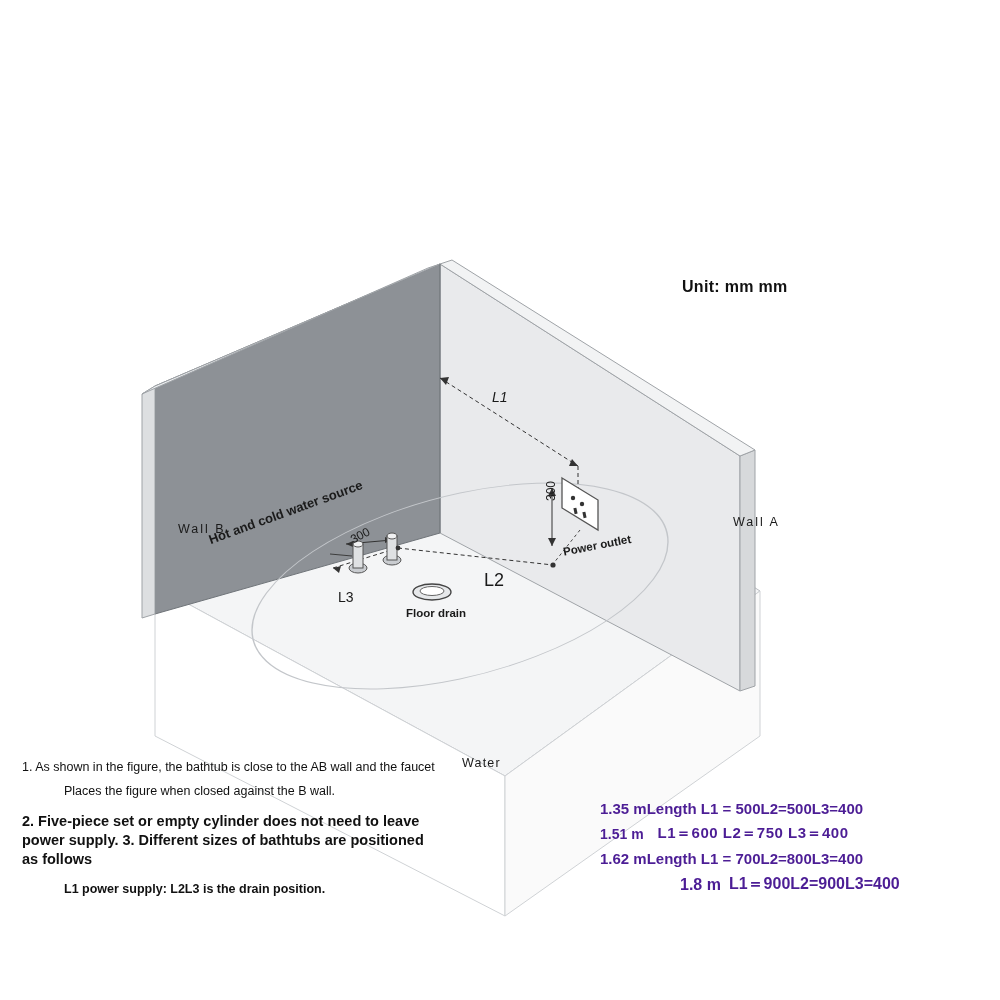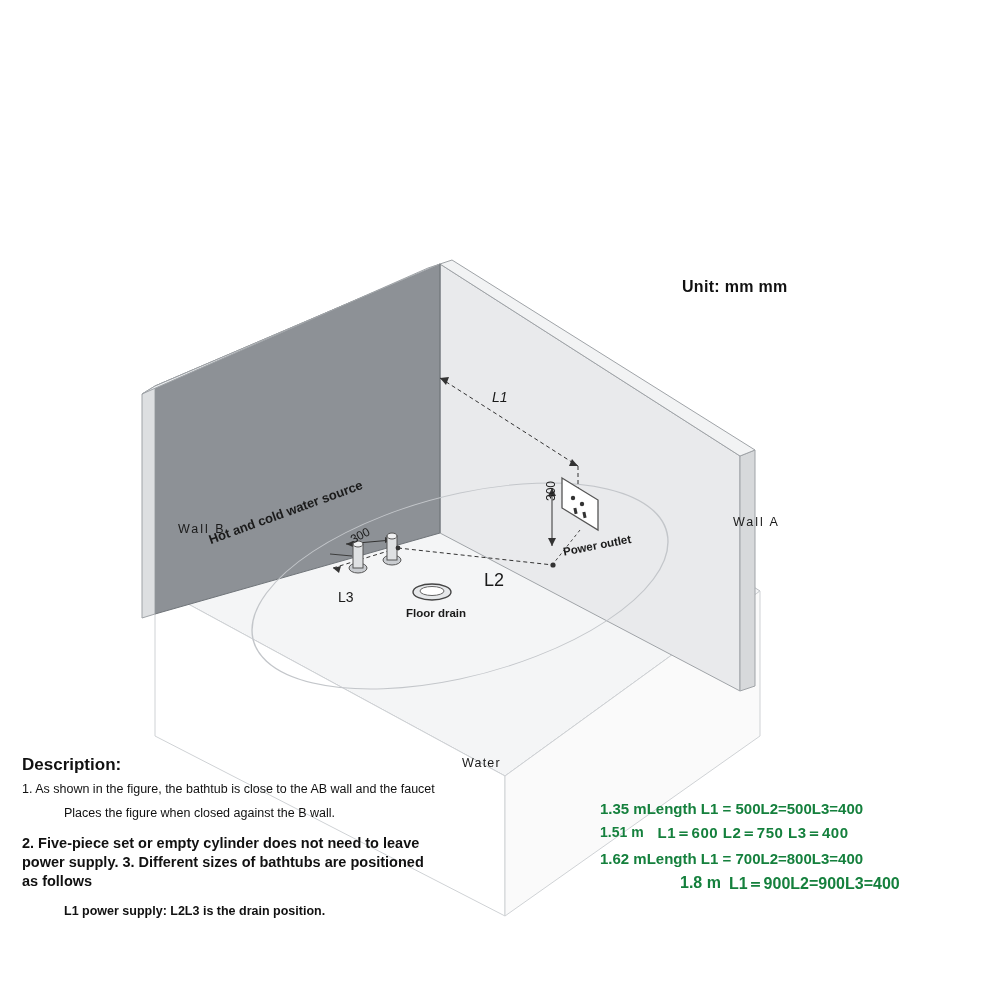--- a/index.html
+++ b/index.html
@@ -96,23 +96,23 @@
   .desc-big { font-size: 14.5px; font-weight: bold; line-height: 19px; margin-top: 13px; }
 
   
   .specs {
     position: absolute;
     left: 600px; top: 800px;
     width: 380px;
   }
   .spec-row {
     display: flex;
-    align-items: flex-start;
+    align-items: center;
     font-weight: bold;
-    color: #15803d;
+    color: #4c1d95;
     margin-bottom: 7px;
     white-space: nowrap;
   }
   .spec-size { font-size: 15px; }
   .spec-vals { font-size: 15px; }
   .spec-row.r0 .spec-size, .spec-row.r0 .spec-vals { font-size: 15px; }
   .spec-row.r1 .spec-size { font-size: 14px; }
   .spec-row.r1 .spec-vals { font-size: 15px; padding-left: 14px; letter-spacing: .5px; }
   .spec-row.r2 .spec-size { font-size: 14px; }
   .spec-row.r2 .spec-vals { font-size: 15px; padding-left: 14px; letter-spacing: .5px; }
@@ -208,21 +208,20 @@
     <div class="lbl lbl-l3">L3</div>
     <div class="lbl lbl-300a">300</div>
     <div class="lbl lbl-300b">300</div>
     <div class="lbl lbl-outlet">Power outlet</div>
     <div class="lbl lbl-hotcold">Hot and cold water source</div>
     <div class="lbl lbl-floordrain">Floor drain</div>
     <div class="lbl lbl-ground">Water</div>
   </div>
 
   <div class="desc">
-    <div class="desc-title">Description:</div>
     <div class="desc-p reg">1. As shown in the figure, the bathtub is close to the AB wall and the faucet</div>
     <div class="desc-p reg desc-indent">Places the figure when closed against the B wall.</div>
     <div class="desc-p desc-big">2. Five-piece set or empty cylinder does not need to leave power supply. 3. Different sizes of bathtubs are positioned as follows</div>
     <div class="desc-p desc-indent" style="margin-top:12px;">L1 power supply: L2L3 is the drain position.</div>
   </div>
 
   <div class="specs">
     <div class="spec-row r0">
       <span class="spec-size">1.35 m</span>
       <span class="spec-vals">Length L1 = 500L2=500L3=400</span>

